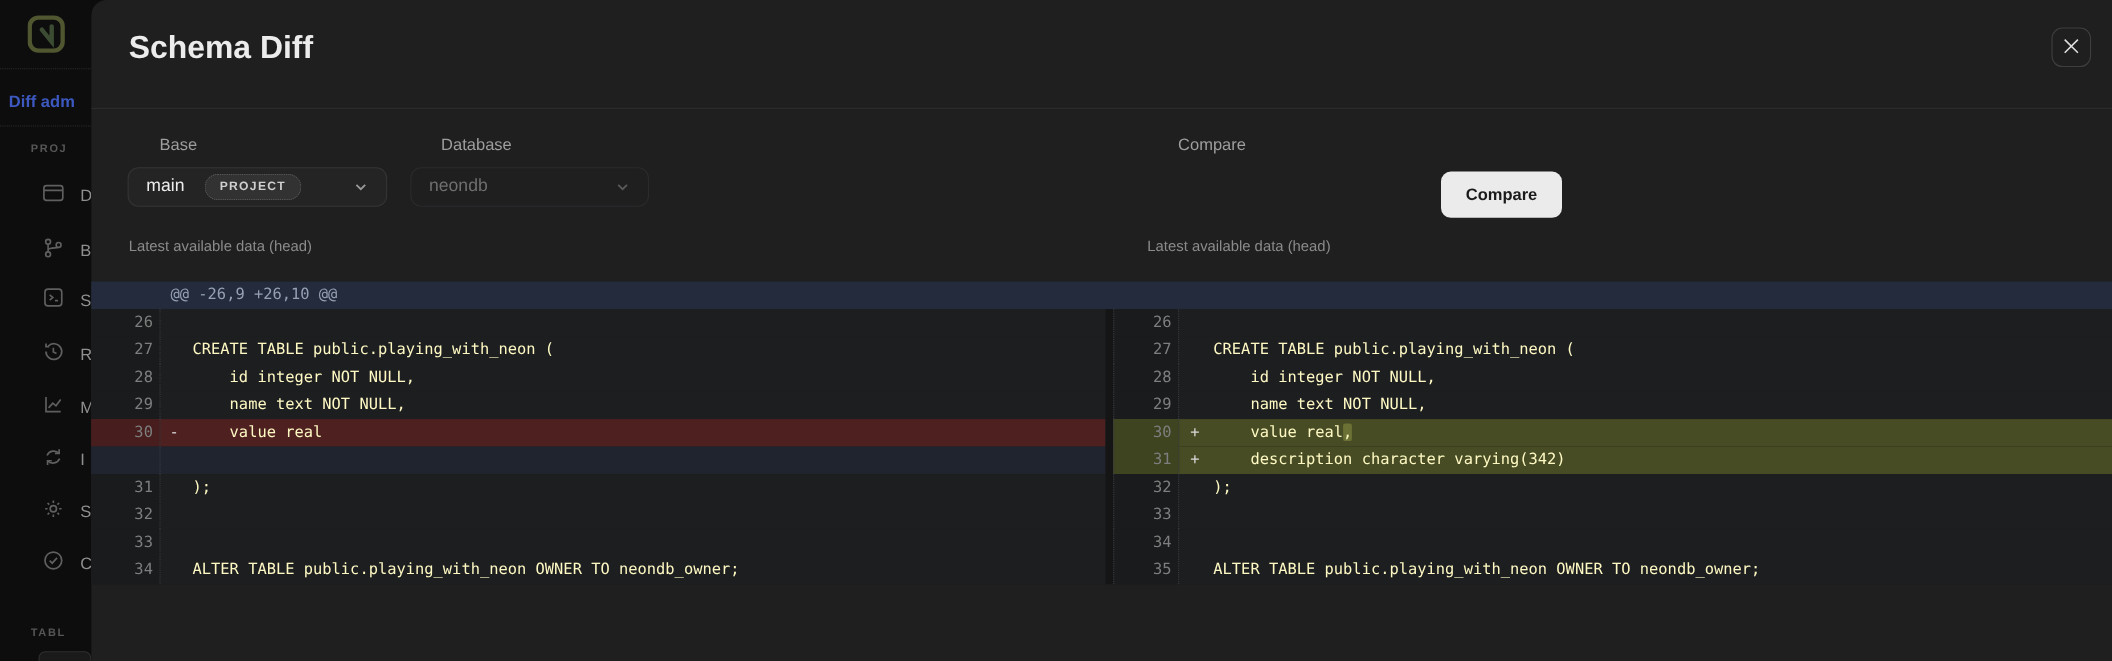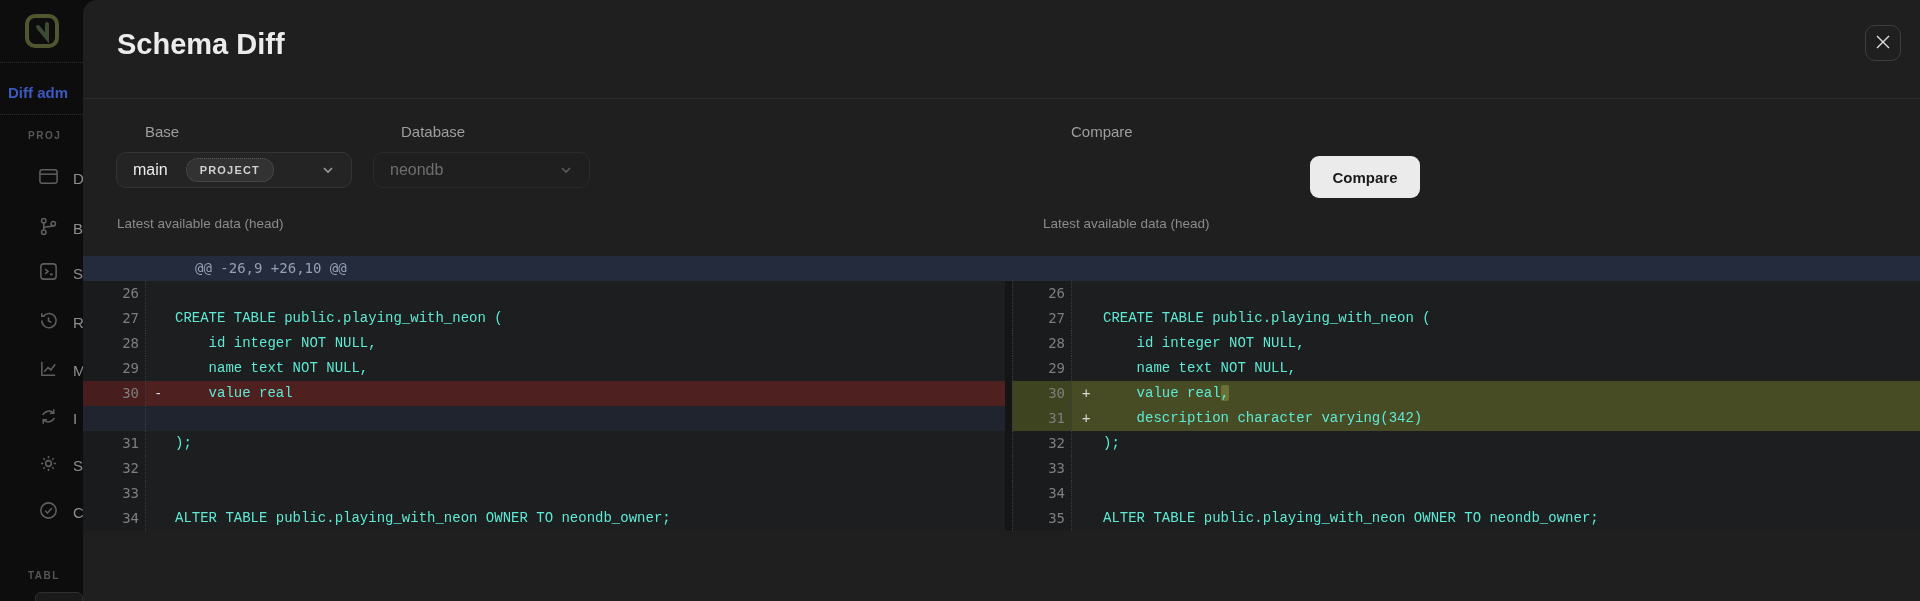--- a/index.html
+++ b/index.html
@@ -43,35 +43,35 @@
   .dd-database .val { color:#6f6f6f; }
   .dd-compare { left:960px; width:235px; background:#1a1a1b; border:1px solid #333334; }
   .compare-btn { position:absolute; left:1227px; top:156px; width:110px; height:42px;
                  background:#ebebeb; color:#1a1a1a; font-size:15px; font-weight:600;
                  border:none; border-radius:9px; cursor:pointer; font-family:"Liberation Sans",sans-serif; }
 
   
   .diff { position:absolute; left:0; top:256px; width:1837px; height:275px;
           background:#1d1e20; font-family:"DejaVu Sans Mono", monospace; font-size:14px; }
   .hunk-row { height:25px; background:#232b3c; color:#96a0b5; line-height:25px;
-              padding-left:112px; white-space:pre; }
+              padding-left:72px; white-space:pre; }
   .rows { display:flex; height:250px; }
   .pane { display:flex; flex-direction:column; }
   .pane-left { width:922px; }
   .gap { width:7px; background:#151516; }
   .pane-right { flex:1; }
   .row { height:25px; display:flex; line-height:25px; background:#1d1e20; }
   .ln { text-align:right; padding-right:6px; color:#7e7e7e; background:#1a1b1d;
         border-right:1px dotted #3a3d42; flex:0 0 auto; }
   .pane-left .ln { width:63px; }
   .pane-right .ln { width:60px; border-left:1px dotted #3a3d42; }
   .mk { flex:0 0 auto; padding-left:8px; color:#d8d8d8; }
   .pane-left .mk { width:21px; }
   .pane-right .mk { width:23px; padding-left:10px; }
-  .code { flex:1; padding-left:8px; white-space:pre; color:#5eead4; overflow:hidden;font-family:Liberation Mono, monospace; }
+  .code { flex:1; padding-left:8px; white-space:pre; color:#fef9c3; overflow:hidden; }
   .row.removed { background:#4f2020; } .row.removed .ln { background:#471d1d; }
   .row.added   { background:#474c24; } .row.added .ln { background:#3e4320; }
   .row.filler  { background:#20242f; } .row.filler .ln { background:#20242f; }
   .word-add { background:#6b7135; border-radius:2px; }
 </style>
 </head>
 <body>
 
 <div class="sidebar">
   <div class="logo">

